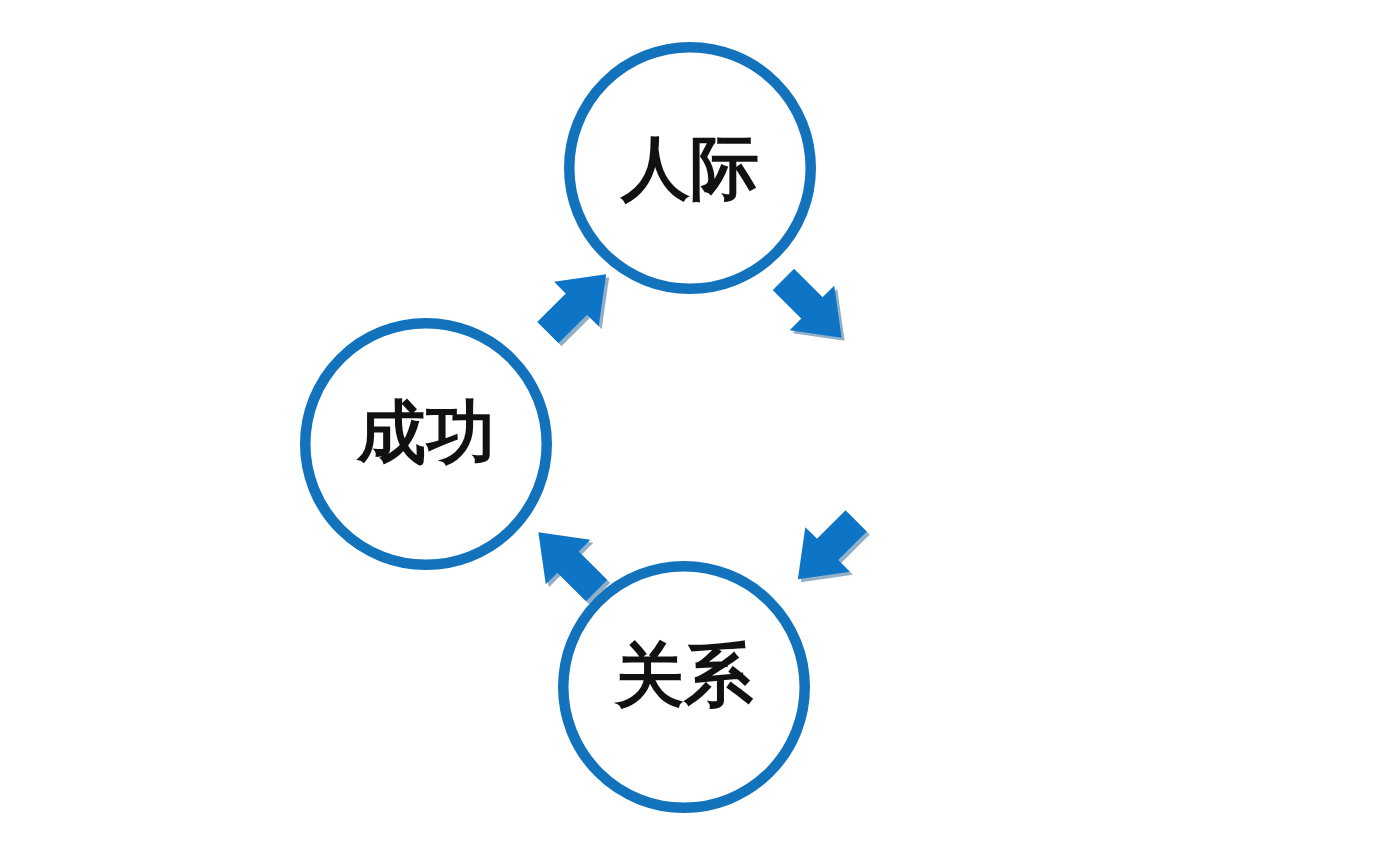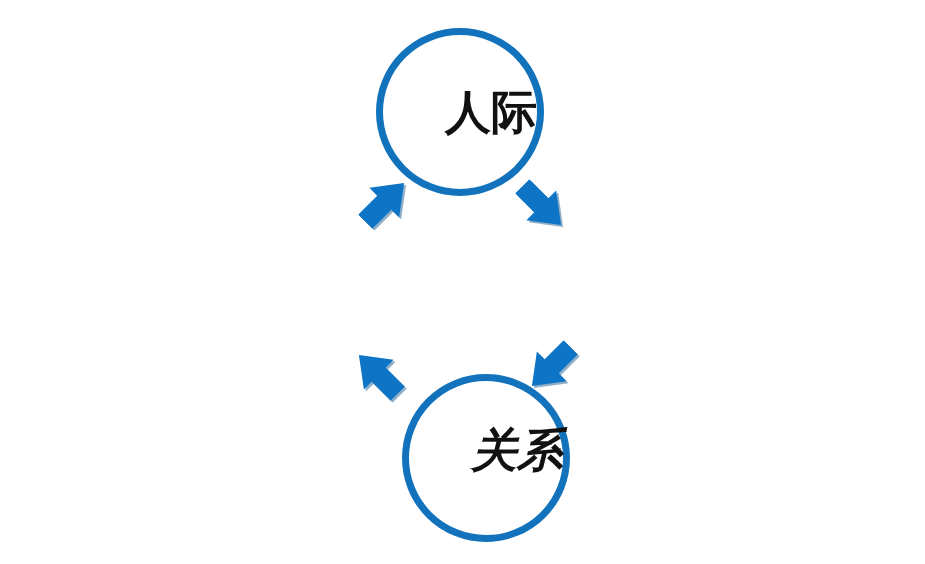--- a/index.html
+++ b/index.html
@@ -19,32 +19,32 @@
   .node {
     position: absolute;
     width: 168px;
     height: 168px;
     box-sizing: border-box;
     border: 7px solid #1273BC;
     border-radius: 50%;
     background: #ffffff;
     display: flex;
     flex-direction: column;
-    align-items: flex-end;
+    align-items: center;
     justify-content: center;
     color: #111111;
     font-weight: 700;
     font-size: 46px;
     line-height: 70px;
     text-align: center;
     white-space: nowrap;
   }
   .node-top    { left: 376px; top: 28px;  }
   .node-right  { left: 553px; top: 201px; }
-  .node-bottom { left: 402px; top: 374px; font-style: italic; }
+  .node-bottom { left: 372px; top: 374px; }
   .node-left   { left: 200px; top: 212px; }
   .node-left .line,
   .node-bottom .line { position: relative; top: -8px; }
 
   .arrow {
     position: absolute;
     width: 70px;
     height: 70px;
     display: flex;
     align-items: center;
@@ -68,20 +68,23 @@
 
   <div class="node node-top">
     <span class="line">人际</span>
   </div>
 
 
   <div class="node node-bottom">
     <span class="line">关系</span>
   </div>
 
+  <div class="node node-left">
+    <span class="line">成功</span>
+  </div>
 
   <div class="arrow arrow-tr">
     <svg width="56" height="44" viewBox="0 0 56 44" xmlns="http://www.w3.org/2000/svg">
       <polygon points="0,12 27,12 27,1 55,22 27,43 27,32 0,32" fill="#0E74C6"></polygon>
     </svg>
   </div>
 
   <div class="arrow arrow-br">
     <svg width="56" height="44" viewBox="0 0 56 44" xmlns="http://www.w3.org/2000/svg">
       <polygon points="0,12 27,12 27,1 55,22 27,43 27,32 0,32" fill="#0E74C6"></polygon>

